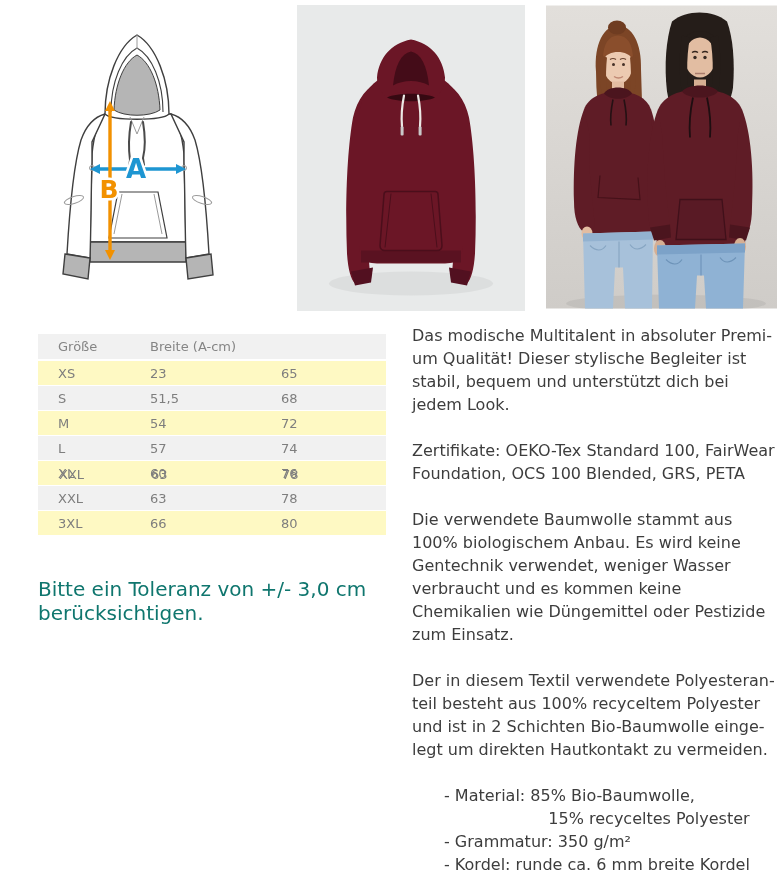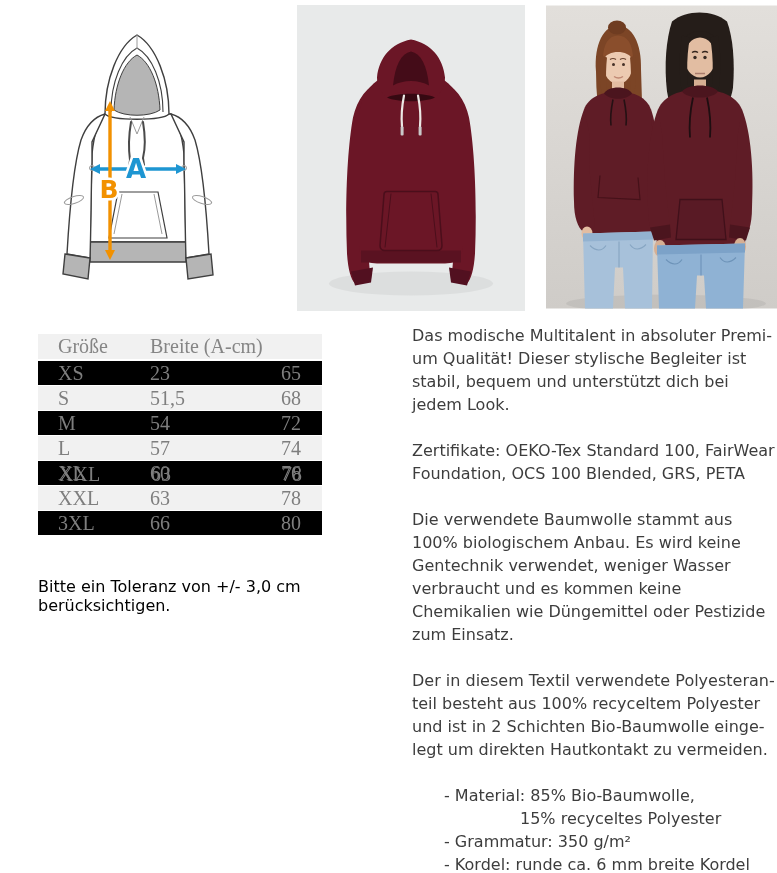--- a/index.html
+++ b/index.html
@@ -7,37 +7,37 @@
     width:777px;height:873px;background:#ffffff;position:relative;overflow:hidden;
     font-family:"DejaVu Sans","Liberation Sans",sans-serif;
   }
   .abs{position:absolute;}
   
   .panel-drawing{left:50px;top:22px;width:190px;height:272px;}
   .panel-product{left:297px;top:5px;width:228px;height:306px;background:#e8eaea;}
   .panel-models{left:546px;top:5px;width:231px;height:304px;}
   .panel-drawing svg,.panel-product svg,.panel-models svg{width:100%;height:100%;display:block;}
   
-  .size-table{left:38px;top:334px;width:284px;font-size:20px;font-family:Liberation Serif, serif;}
+  .size-table{left:38px;top:334px;width:348px;font-size:13px;}
   .t-row{display:flex;align-items:center;height:24px;margin-bottom:1px;color:#7e7e7e;}
   .t-head{background:#f1f1f1;height:25px;margin-bottom:2px;color:#858585;}
-  .t-row.dark{background:#000000;align-items:center;}
+  .t-row.dark{background:#fef9c3;align-items:center;}
   .t-row.light{background:#f1f1f1;}
   .c1{width:112px;padding-left:20px;box-sizing:border-box;}
   .c2{width:131px;}
   .c3{flex:1;}
   .row-rel{position:relative;}
   .row-ghost{position:absolute;left:1px;top:1px;right:-1px;bottom:-1px;display:flex;align-items:center;color:#7e7e7e;pointer-events:none;}
   
-  .tolerance{left:38px;top:577px;width:370px;font-size:16px;color:#000000;}
+  .tolerance{left:38px;top:577px;width:370px;font-size:20px;color:#0f766e;}
   .description{left:412px;top:320px;width:366px;font-size:16px;line-height:23px;color:#3d3d3d;hyphens:manual;}
   .description p{margin:4px 0 23px 0;}
   .specs{margin:0;}
   .spec{white-space:pre-wrap;margin-left:32px;}
-  .spec.indent{padding-left:76px;}
+  .spec.indent{padding-left:76px;text-align:center;}
 </style>
 </head>
 <body>
 
 <div class="abs panel-drawing">
   <svg viewBox="0 0 190 272">
 
     <g>
       <path d="M55,92 C49,98 44,112 42,132 L40,220 L136,220 L134,132 C132,112 127,98 121,92 Z" fill="#ffffff" stroke="#3f3f3f" stroke-width="1.4"></path>
     </g>

